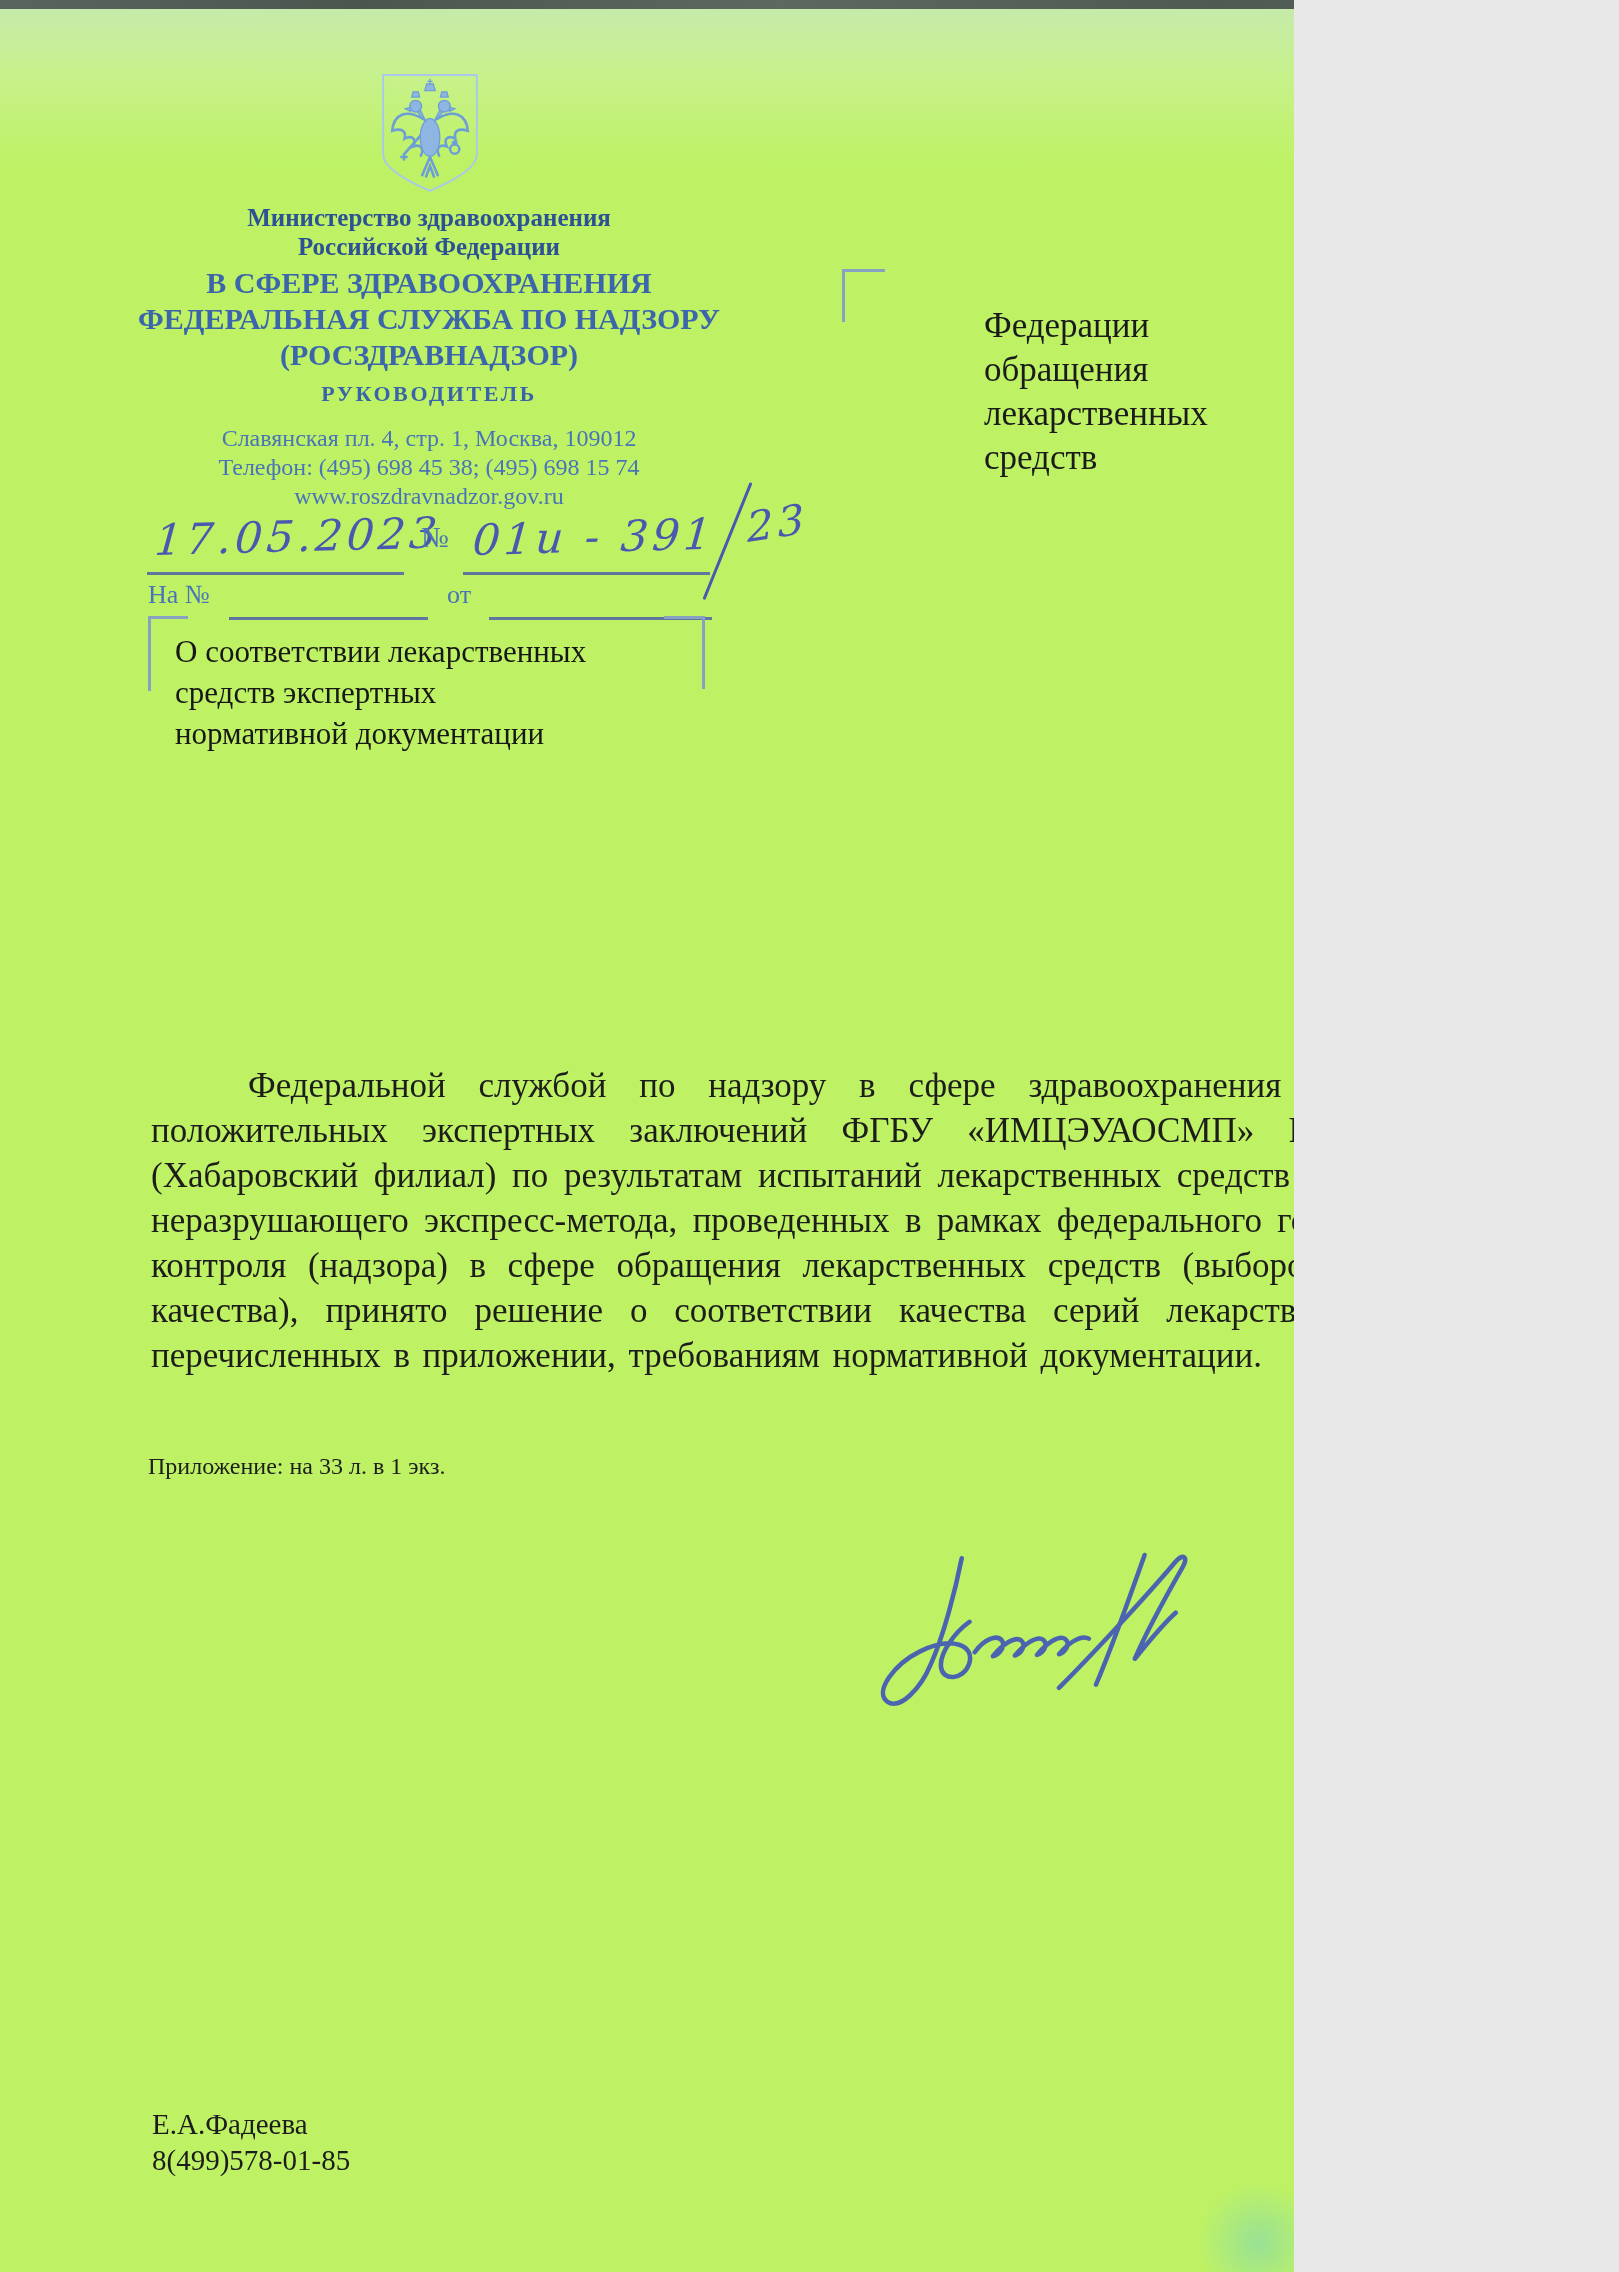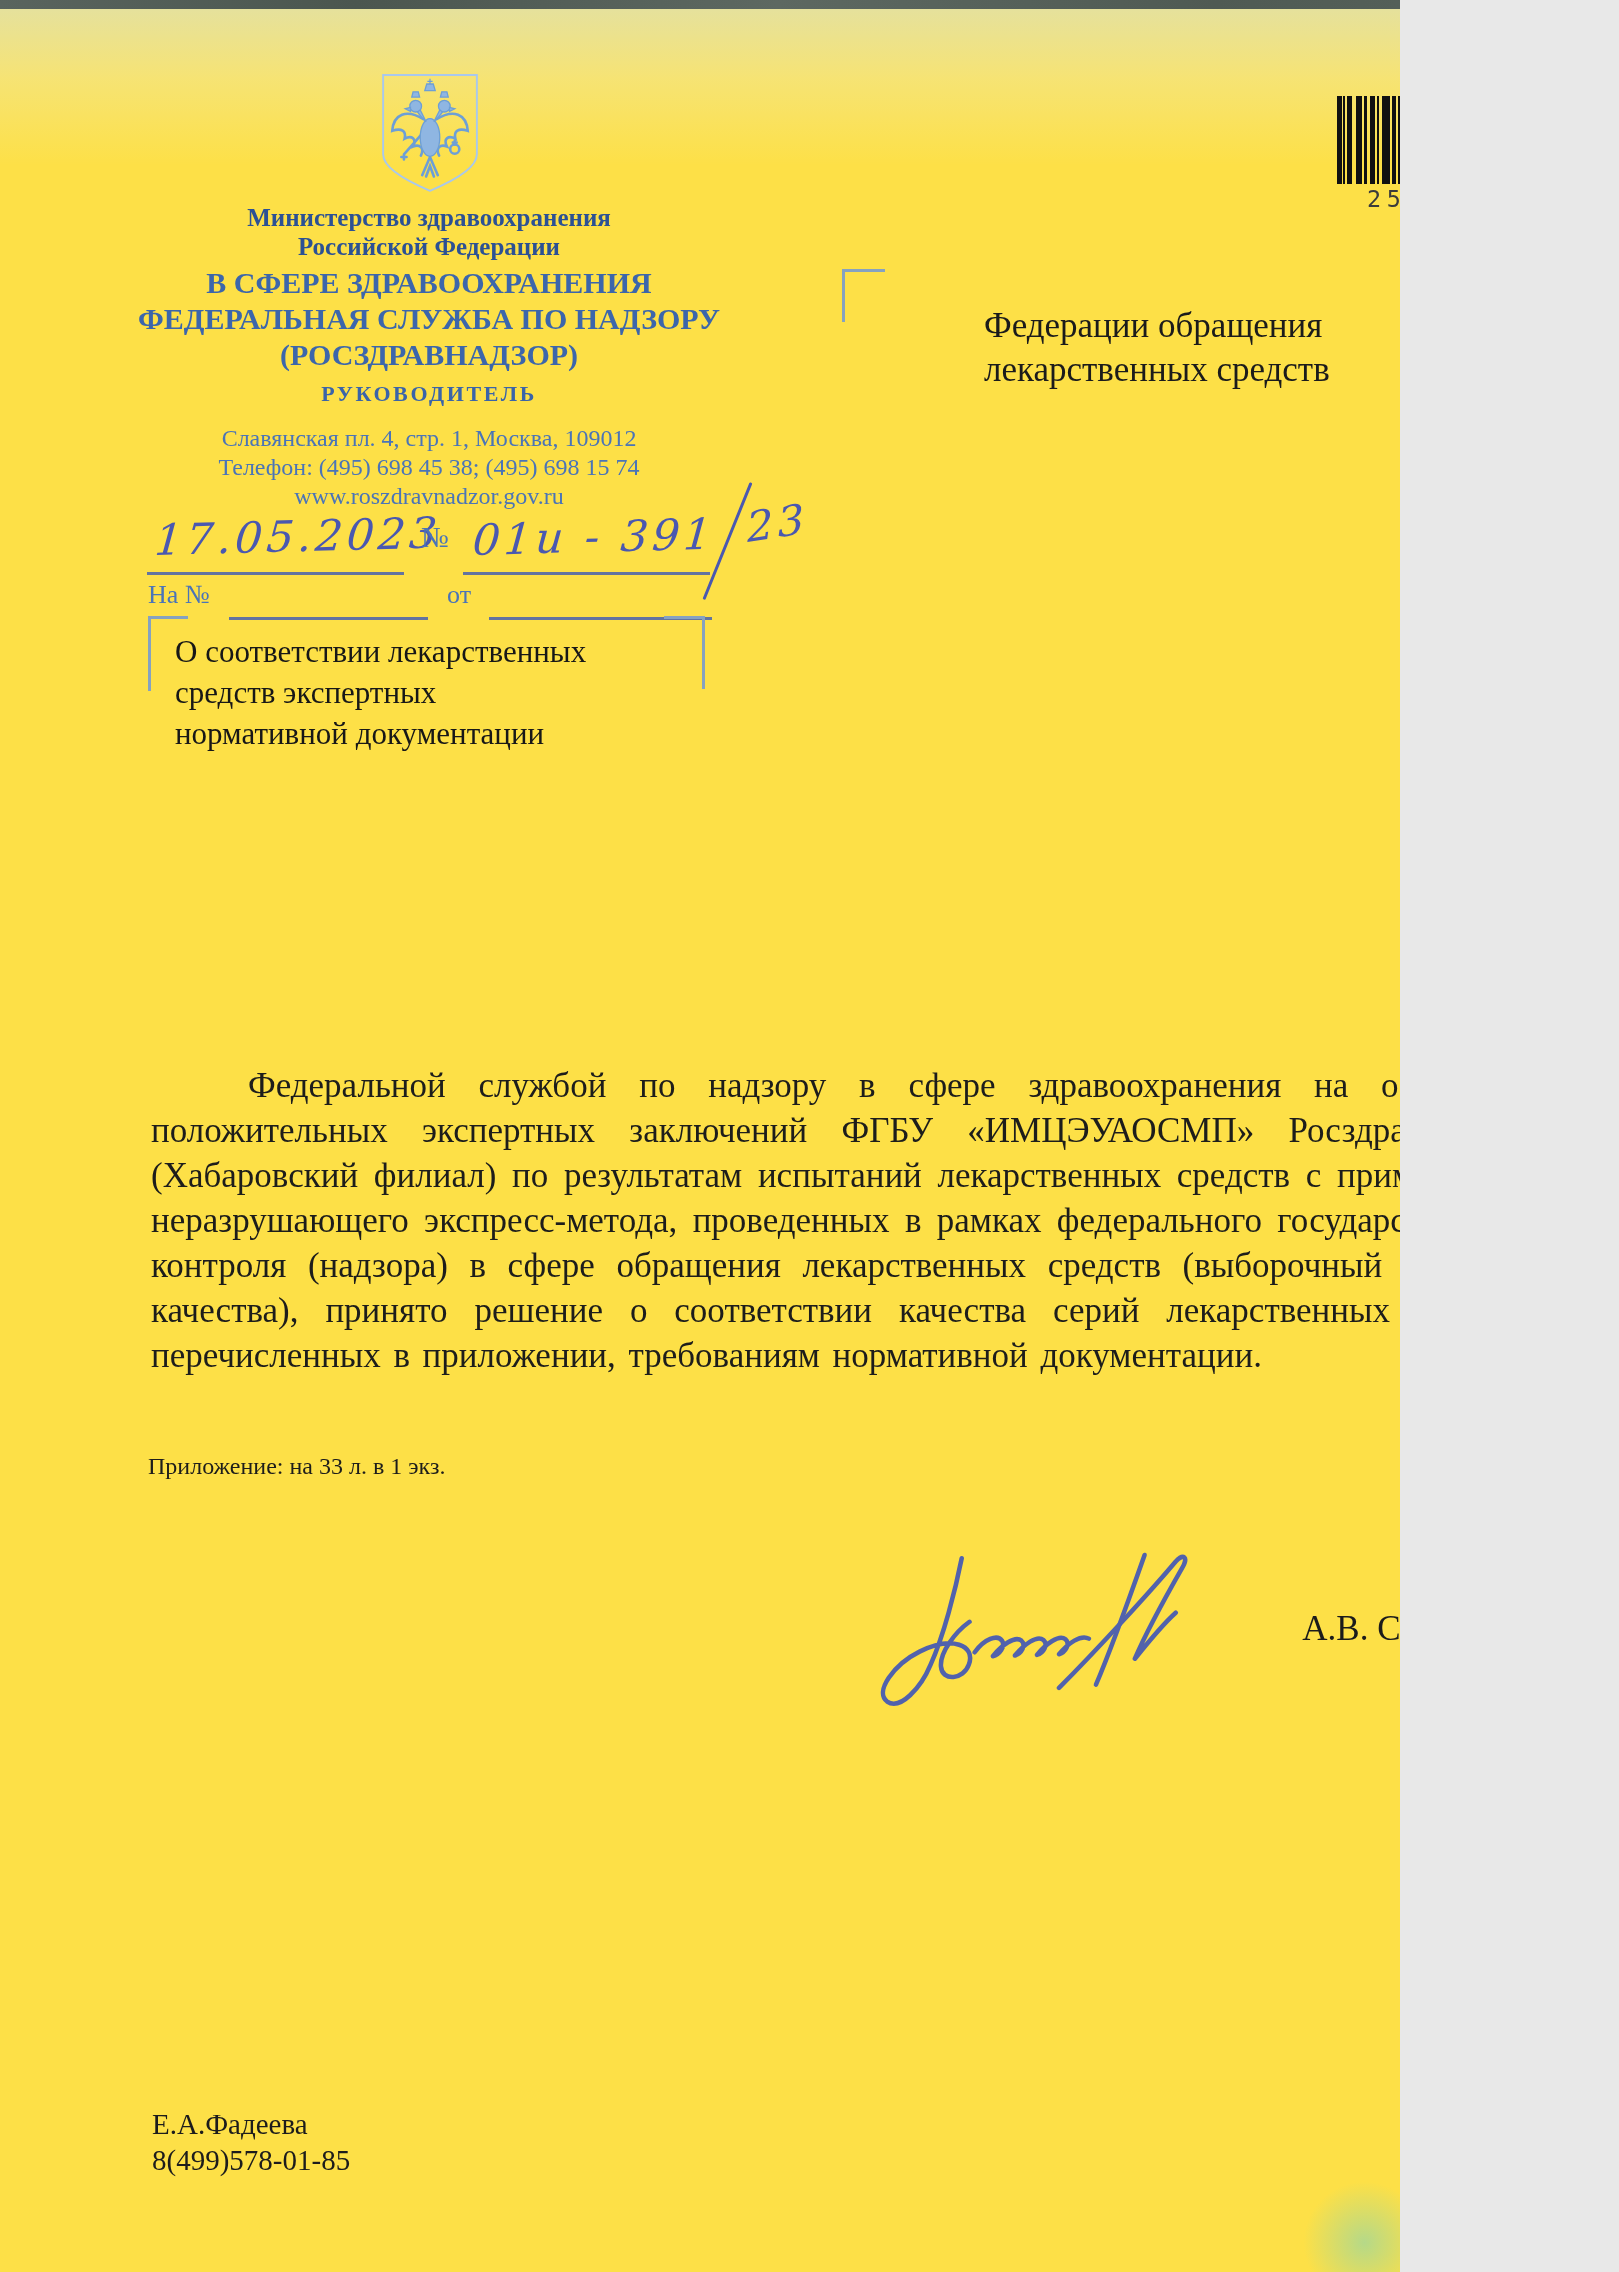--- a/index.html
+++ b/index.html
@@ -1,19 +1,19 @@
 <!DOCTYPE html>
 <html style="font-size:10.4px"><head>
 <meta charset="utf-8">
 <style>
   html,body{margin:0;padding:0;background:#e8e8e8;}
   .page{
     position:relative;
-    width:1400px;height:2273px;
-    background:#fde047;
+    width:1294px;height:2273px;
+    background:#bef264;
     font-family:"Liberation Serif",serif;
     overflow:hidden;
   }
   
   .scan-band{position:absolute;left:0;top:0;width:1620px;height:9px;
     background:linear-gradient(90deg,#59645e,#4b564f 22%,#5d6861 48%,#4f5a53 75%,#5a655e);}
   .scan-wash{position:absolute;left:0;top:9px;width:1620px;height:156px;
     background:linear-gradient(180deg,rgba(206,226,240,.5),rgba(226,238,248,.25) 45%,rgba(255,255,255,0));}
   .scan-smudge{position:absolute;right:-26px;bottom:-31px;width:123px;height:123px;border-radius:50%;
     background:radial-gradient(circle,rgba(122,211,190,.55),rgba(122,211,190,0) 70%);}

